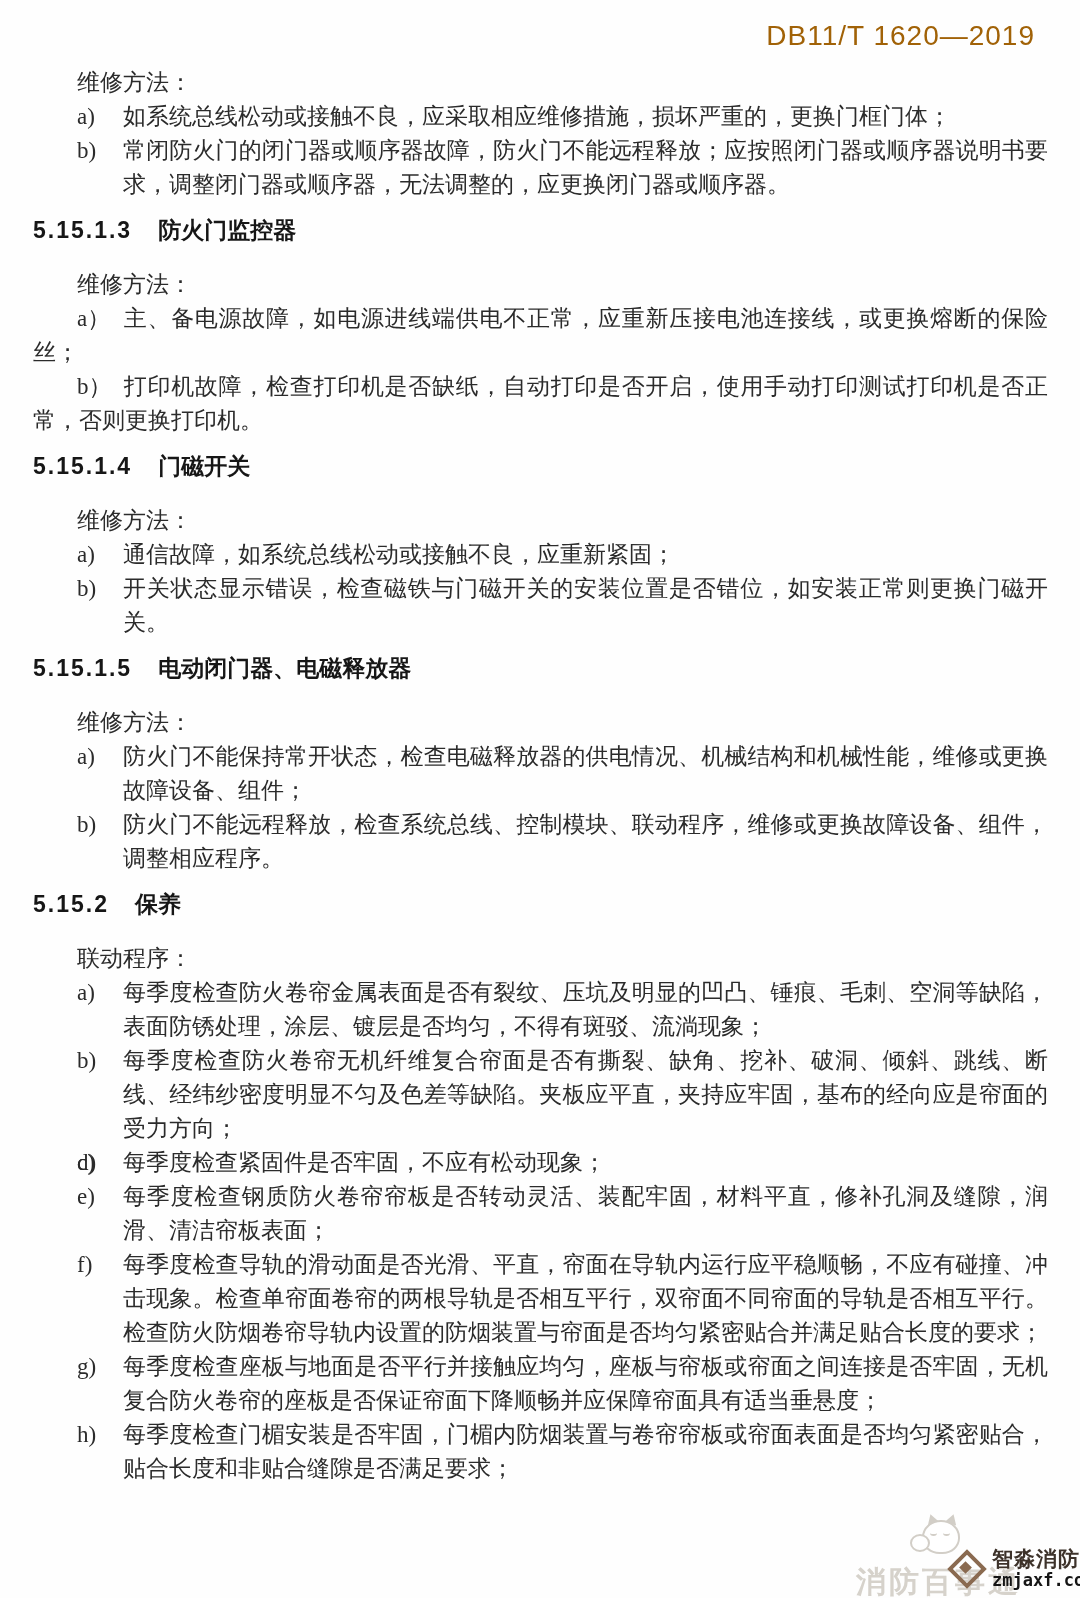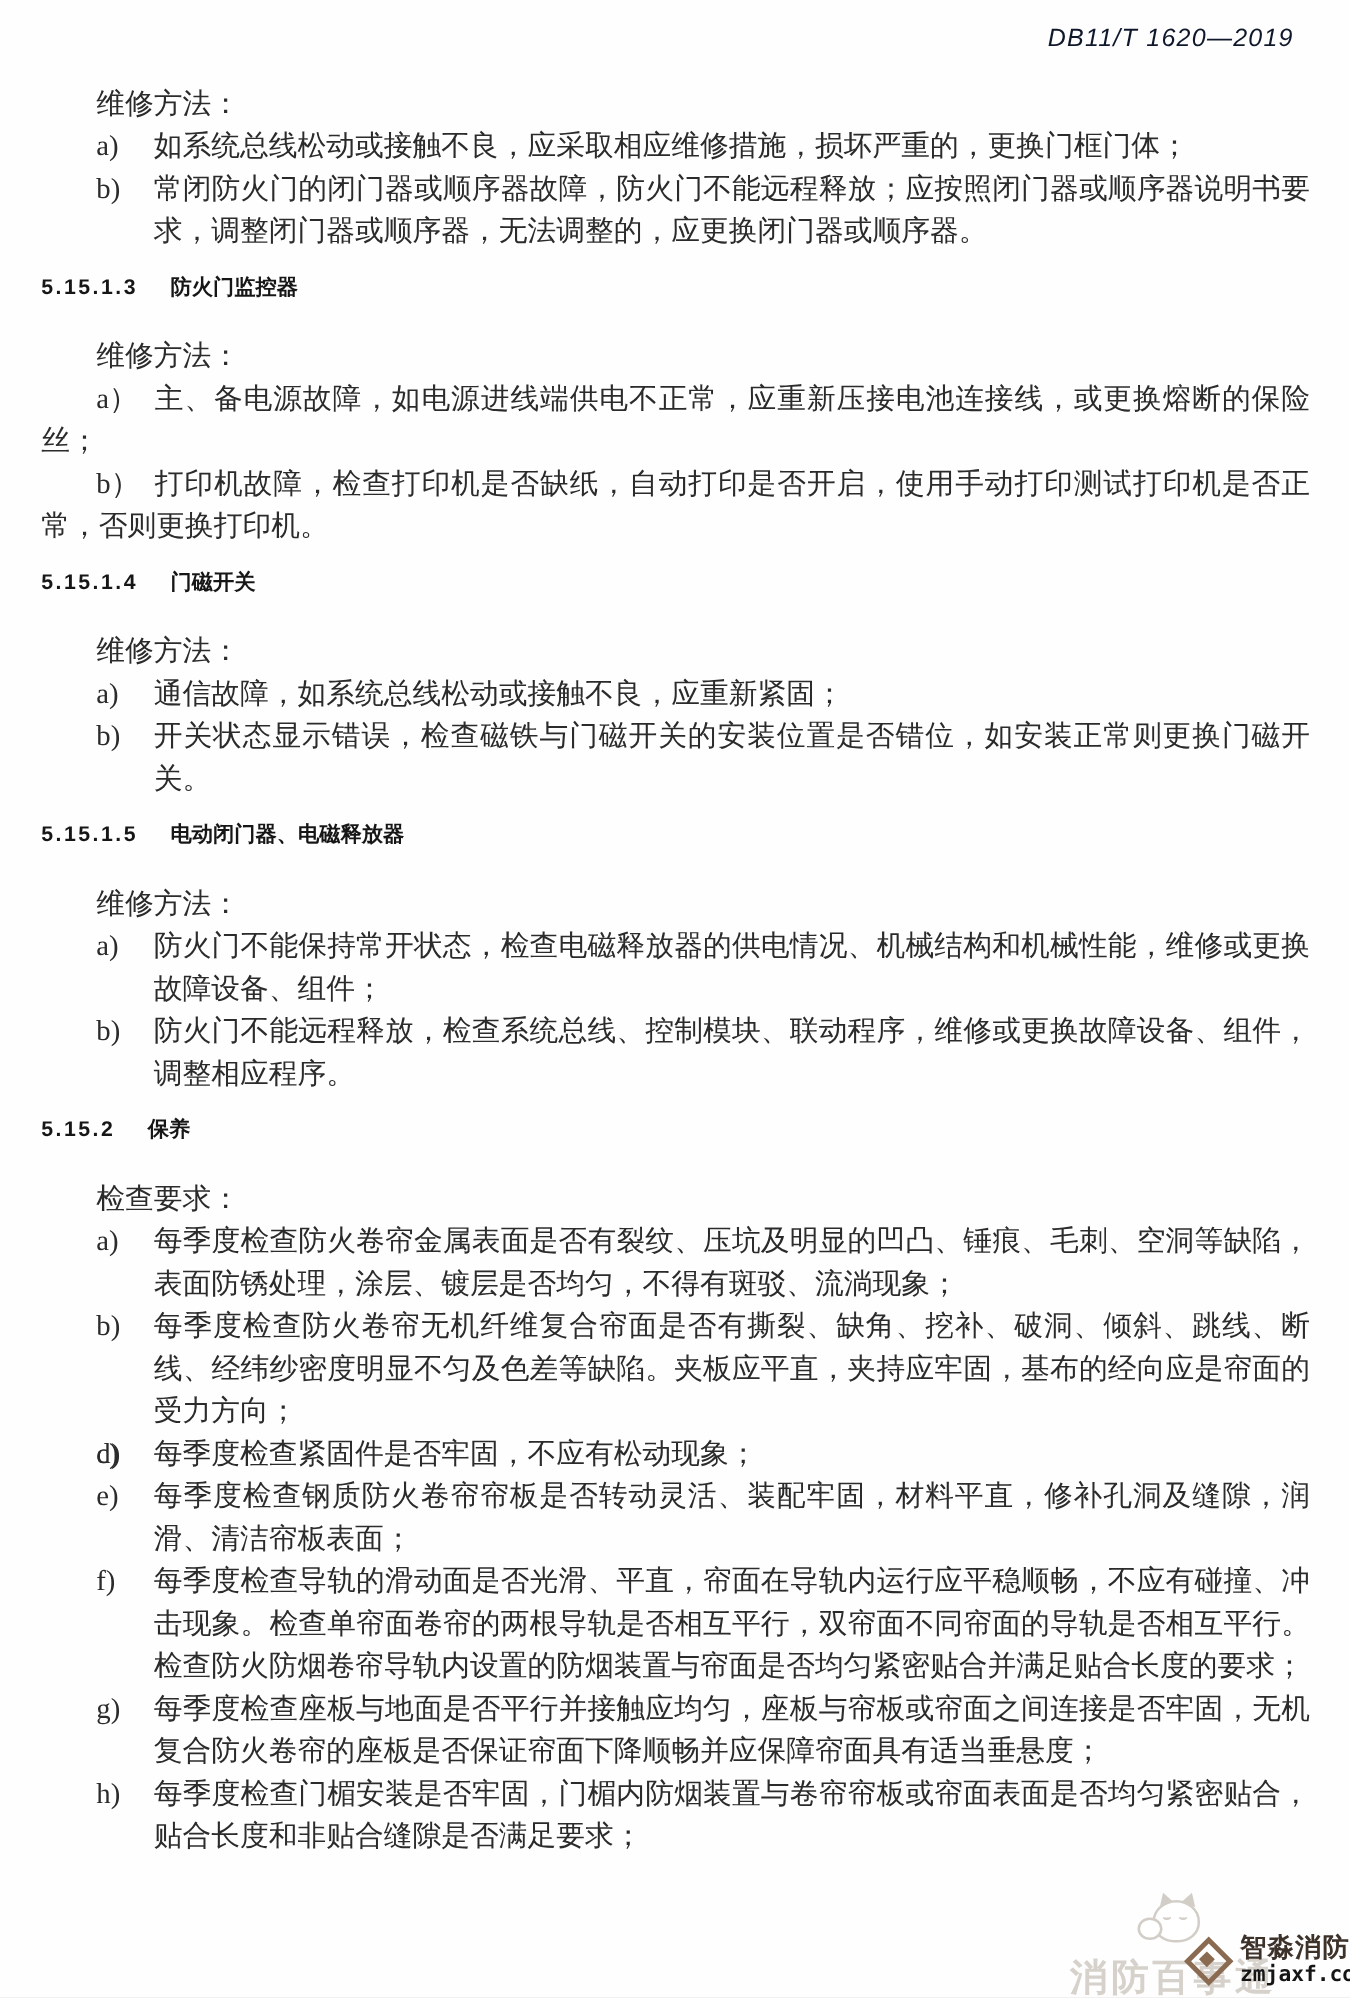--- a/index.html
+++ b/index.html
@@ -8,43 +8,42 @@
     width:1080px;height:1598px;
     margin:0 auto;
     background:#fefefe;
     overflow:hidden;
     font-family:"Liberation Serif","DejaVu Serif",serif;
     color:#2b2b2b;
   }
   .doc-code{
     position:absolute;top:20px;right:45px;
     font-family:"Liberation Sans","DejaVu Sans",sans-serif;
-    font-size:20px;font-weight:500;color:#0f172a;
+    font-size:28px;font-weight:500;color:#a16207;
     letter-spacing:1px;
-    font-style:italic;
   }
   .content{
     position:absolute;top:0;left:33px;
     width:1015px;
     padding-top:66px;
     font-size:23px;line-height:34px;
   }
   
   .lead{margin:0;padding-left:44px;}
   
   .li{position:relative;margin:0;padding-left:90px;text-align:justify;}
   .li .li-label{position:absolute;left:44px;top:0;width:46px;}
   
   .pi{margin:0;text-indent:44px;text-align:justify;}
   .pi .pi-label{display:inline-block;width:46px;text-indent:0;}
   
   .h3{
     margin:11px 0 21px 0;
     font-family:"Liberation Sans","DejaVu Sans",sans-serif;
-    font-weight:700;color:#161616;font-size:17px;line-height:34px;
+    font-weight:700;color:#161616;font-size:23px;line-height:34px;
   }
   .h3 .h3-num{font-weight:600;letter-spacing:2px;margin-right:26px;}
   
   .wm{
     position:absolute;left:856px;top:1512px;
     display:flex;align-items:center;
     color:#d6d2cb;
     flex-direction:column;
   }
   .wm-text{
@@ -151,21 +150,21 @@
     </div>
     <div class="li">
       <span class="li-label">b)</span>
       <span class="li-text">防火门不能远程释放，检查系统总线、控制模块、联动程序，维修或更换故障设备、组件，调整相应程序。</span>
     </div>
 
     <div class="h3">
       <span class="h3-num">5.15.2</span><span class="h3-title">保养</span>
     </div>
 
-    <p class="lead">检查要求：</p>
+    <p class="lead">联动程序：</p>
     <div class="li">
       <span class="li-label">a)</span>
       <span class="li-text">每季度检查防火卷帘金属表面是否有裂纹、压坑及明显的凹凸、锤痕、毛刺、空洞等缺陷，表面防锈处理，涂层、镀层是否均匀，不得有斑驳、流淌现象；</span>
     </div>
     <div class="li">
       <span class="li-label">b)</span>
       <span class="li-text">每季度检查防火卷帘无机纤维复合帘面是否有撕裂、缺角、挖补、破洞、倾斜、跳线、断线、经纬纱密度明显不匀及色差等缺陷。夹板应平直，夹持应牢固，基布的经向应是帘面的受力方向；</span>
     </div>
     <div class="li">
       <span class="li-label">c)</span>

